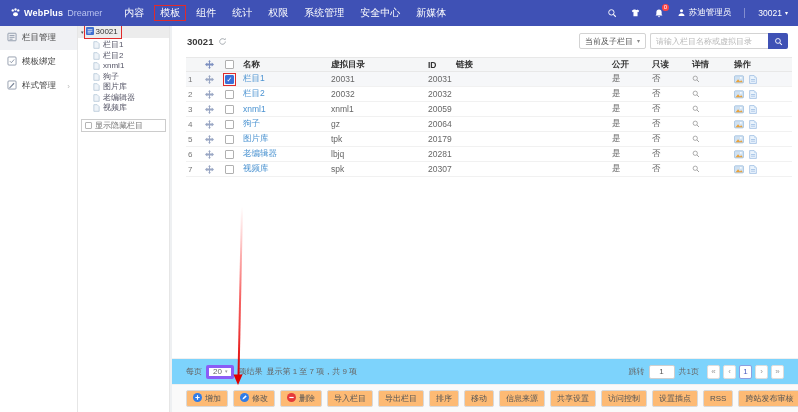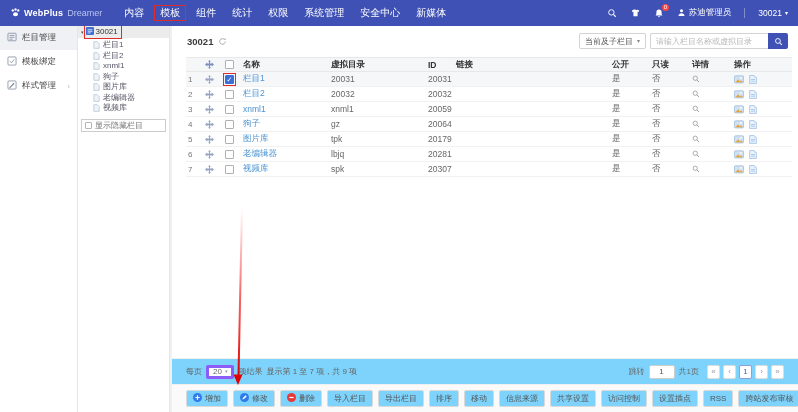--- a/index.html
+++ b/index.html
@@ -84,21 +84,21 @@
   .mini-select{height:14px;border:3px solid #8b5cf6;border-radius:2px;background:#fff;display:inline-flex;align-items:center;gap:3px;padding:0 4px;cursor:pointer}
   .mini-select .caret{color:#999;font-size:5px}
   .pb-right{margin-left:auto;display:flex;align-items:center;gap:4px}
   .jump-input{width:26px;height:14px;border:1px solid #cfcfcf;border-radius:2px;font-size:8px;text-align:center;color:#555;outline:none;font-family:inherit;background:#fff}
   .pager{display:flex;align-items:center;gap:3px;margin-left:4px}
   .pg-btn{min-width:13px;height:14px;border:1px solid #ddd;border-radius:2px;background:#fff;color:#999;display:inline-flex;align-items:center;justify-content:center;font-size:8px;cursor:pointer;padding:0 2px}
   .pg-btn.current{border-color:#8c9fe0;color:#4a5fc1}
 
   
   .toolbar{height:28px;background:#fafafa;border-top:1px solid #f0f0f0;display:flex;align-items:center;gap:5px;padding:0 14px;flex:none;overflow:hidden}
-  .tbtn{height:17px;background:#7dd3fc;border:1px solid #d9d9d9;border-radius:2px;padding:0 6px;font-size:8px;color:#555;display:inline-flex;align-items:center;gap:3px;cursor:pointer;white-space:nowrap;font-family:inherit}
+  .tbtn{height:17px;background:#fdba74;border:1px solid #d9d9d9;border-radius:2px;padding:0 6px;font-size:8px;color:#555;display:inline-flex;align-items:center;gap:3px;cursor:pointer;white-space:nowrap;font-family:inherit}
 
   
   .anno-arrow{position:absolute;top:0;left:0;pointer-events:none;z-index:40}
 </style>
 </head>
 <body>
 
 <div id="app">
 
   <header class="topbar">

